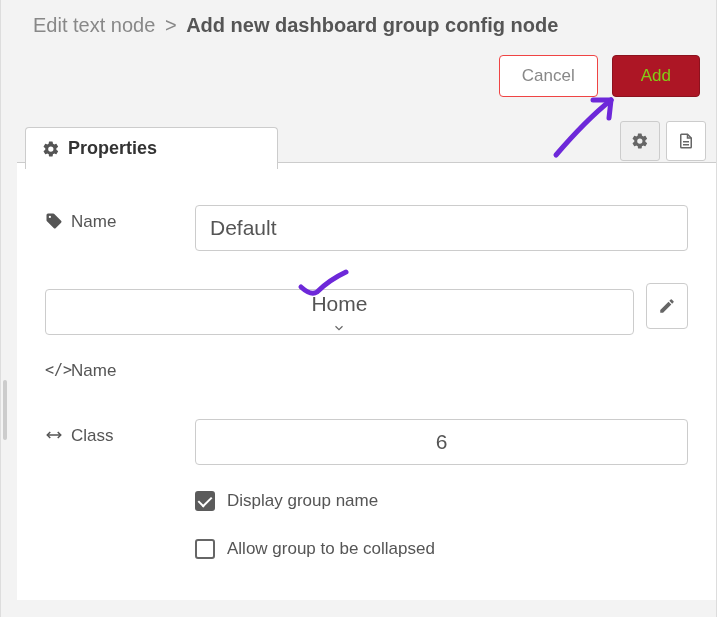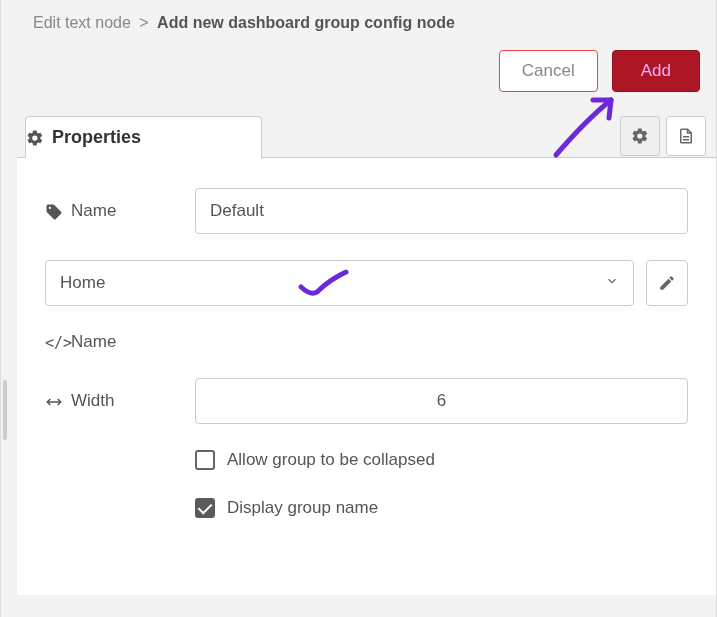--- a/index.html
+++ b/index.html
@@ -37,21 +37,21 @@
   }
   .panel {
     position: absolute;
     left: 16px; right: 0; top: 0; bottom: 0;
     background: #f3f3f3;
   }
 
   
   .crumb {
     padding: 14px 16px 18px 16px;
-    font-size: 16px;
+    font-size: 20px;
     color: #888;
   }
   .crumb .strong { font-weight: 700; color: #555; }
   .crumb .chev { margin: 0 4px; color: #888; }
 
   
   .topbtns {
     display: flex;
     justify-content: flex-end;
     gap: 14px;
@@ -64,21 +64,21 @@
     padding: 0 22px;
     cursor: pointer;
   }
   .btn-cancel {
     background: #fff;
     color: #888;
     border: 1px solid #ef4444;
   }
   .btn-add {
     background: #ad1625;
-    color: #f0abfc;
+    color: #84cc16;
     border: 1px solid #8c121e;
     font-weight: 500;
     padding: 0 28px;
   }
 
   
   .tabbar {
     position: relative;
     display: flex;
     align-items: flex-end;
@@ -88,26 +88,26 @@
   }
   .tab {
     display: flex;
     align-items: center;
     gap: 8px;
     background: #fff;
     border: 1px solid #ccc;
     border-bottom: none;
     border-radius: 4px 4px 0 0;
     height: 42px;
-    padding: 0 120px 0 0;
+    padding: 0 120px 0 16px;
     font-size: 18px;
     font-weight: 700;
     color: #333;
     position: relative;
-    top: 1px;
+    top: 7px;
   }
   .tabbar-right {
     position: absolute;
     right: 10px;
     top: 0;
     display: flex;
     gap: 6px;
   }
   .iconbtn {
     width: 40px; height: 40px;
@@ -128,43 +128,45 @@
     height: calc(100% - 180px);
     border-top: none;
   }
   .row {
     display: flex;
     align-items: center;
     margin-bottom: 26px;
   }
   .row label {
     display: flex;
-    align-items: flex-end;
+    align-items: flex-start;
     gap: 8px;
     width: 150px;
     font-size: 17px;
     color: #555;
   }
   .row .field { flex: 1; display: flex; align-items: center; gap: 12px; }
   input[type=text], .select {
     height: 46px;
     border: 1px solid #ccc;
     border-radius: 4px;
     padding: 2px 14px;
-    font-size: 17px;
+    font-size: 21px;
     color: #555;
     width: 100%;
     background: #fff;
+    margin-top: 12px;
   }
   input::placeholder { color: #999; }
   .select {
     display: flex;
     align-items: center;
     justify-content: space-between;
     cursor: pointer;
+    flex-direction: column;
   }
   .select .chev-down { color: #666; }
   .editbtn {
     width: 46px; height: 46px;
     border: 1px solid #ccc;
     border-radius: 4px;
     background: #fff;
     display: flex; align-items: center; justify-content: center;
     cursor: pointer;
   }
@@ -312,35 +314,35 @@
 
       <div class="row">
         <label>
           <span class="ic">
             <svg viewBox="0 0 24 24" fill="none" stroke="#555" stroke-width="2">
                 <line x1="3" y1="12" x2="21" y2="12"></line>
                 <polyline points="7 8 3 12 7 16"></polyline>
                 <polyline points="17 8 21 12 17 16"></polyline>
               </svg>
           </span>
-          <span>Width</span>
+          <span>Class</span>
         </label>
         <div class="field">
           <input type="text" class="width-input" value="6" style="">
         </div>
       </div>
 
       <div class="checkrow">
+        <span class="cbox checked"></span>
+        <span>Display group name</span>
+      </div>
+
+      <div class="checkrow">
         <span class="cbox"></span>
         <span>Allow group to be collapsed</span>
-      </div>
-
-      <div class="checkrow">
-        <span class="cbox checked"></span>
-        <span>Display group name</span>
       </div>
 
     </div>
 
   </div>
 
   <svg class="anno" width="717" height="617">
     <g stroke="#6d28d9" stroke-width="5" fill="none" stroke-linecap="round">
 
       <path d="M555,155 Q585,120 610,100"></path>

